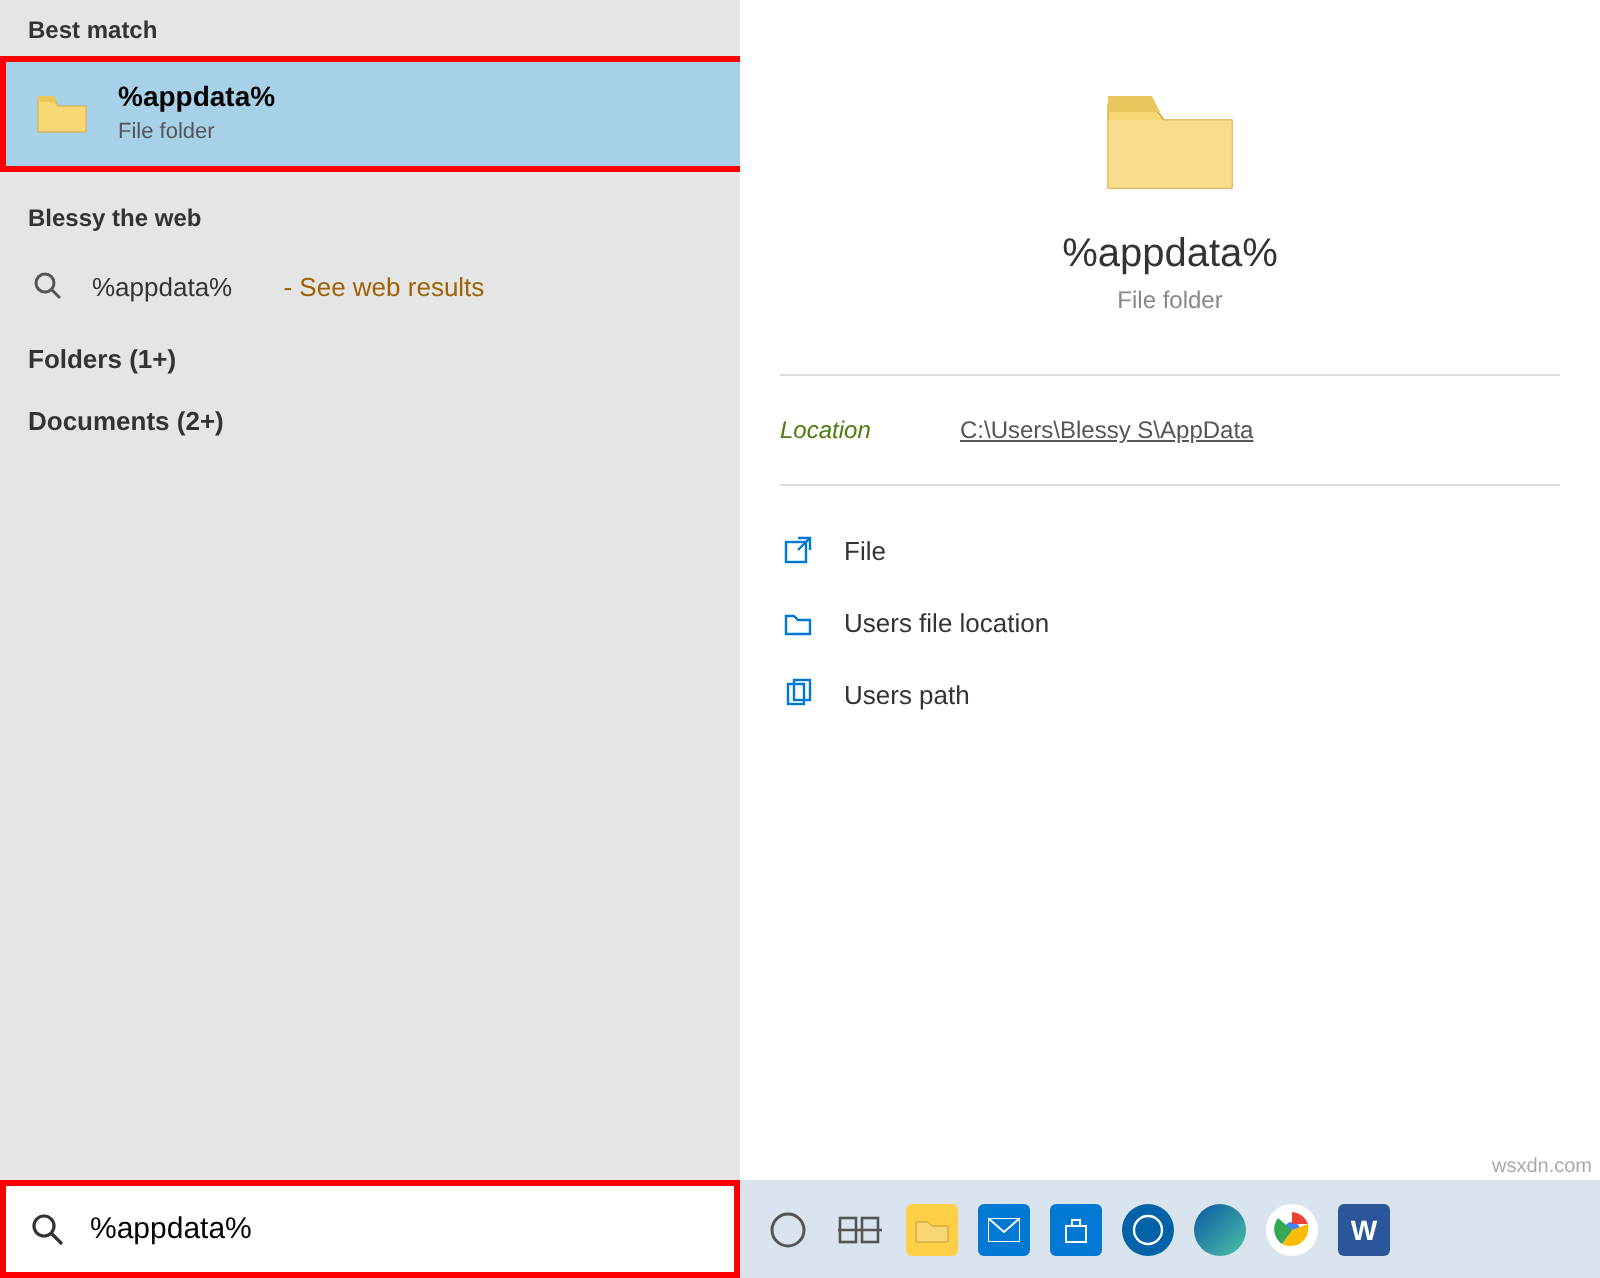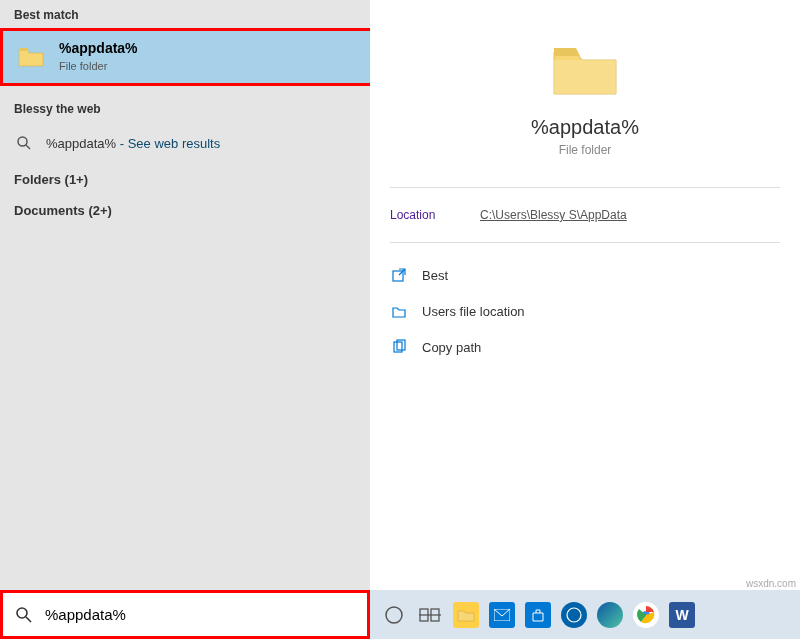--- a/index.html
+++ b/index.html
@@ -7,29 +7,29 @@
     .left-panel { position: absolute; left: 0; top: 0; width: 402px; height: 590px; background: #e5e5e5; }
     .right-panel { position: absolute; left: 370px; top: 0; width: 430px; height: 590px; background: #fff; padding: 0 20px; }
     .section-label { font-size: 12px; font-weight: 600; color: #333; padding: 8px 14px 6px; }
     .best-match-item { border: 3px solid #ff0000; background: #a6d1e9; display: flex; align-items: center; padding: 8px 14px; height: 58px; }
     .folder-icon-sm { width: 28px; height: 24px; margin-right: 14px; display: flex; align-items: center; justify-content: center; }
     .best-text-title { font-size: 14px; font-weight: 600; color: #000; line-height: 1.2; }
     .best-text-sub { font-size: 11px; color: #555; line-height: 1.3; margin-top: 2px; }
     .web-result { display: flex; align-items: center; padding: 10px 14px; height: 42px; }
     .search-icon-sm { width: 20px; height: 20px; margin-right: 12px; display: flex; align-items: center; justify-content: center; }
     .web-label { font-size: 13px; color: #333; }
-    .web-label .grey { color: #0c4a6e; }
+    .web-label .grey { color: #a16207; margin-left: 22px; }
     .chevron { margin-left: auto; color: #666; font-size: 16px; }
     .collapsible { font-size: 13px; font-weight: 600; color: #333; padding: 8px 14px; }
     .preview-folder { width: 70px; height: 60px; margin: 40px auto 16px; display: flex; align-items: center; justify-content: center; }
     .preview-title { font-size: 20px; text-align: center; color: #333; }
     .preview-sub { font-size: 12px; text-align: center; color: #888; margin-top: 4px; }
     .divider { border-top: 1px solid #ddd; margin: 30px 0 14px; }
     .loc-row { display: flex; font-size: 12px; padding: 6px 0; }
-    .loc-label { color: #4c1d95; width: 90px; }
+    .loc-label { color: #4d7c0f; width: 90px; font-style: italic; }
     .loc-value { color: #555; text-decoration: underline; }
     .action { display: flex; align-items: center; font-size: 13px; color: #333; padding: 9px 0; }
     .action-icon { width: 18px; height: 18px; margin-right: 14px; display: flex; align-items: center; justify-content: center; }
     .search-bar { position: absolute; left: 0; bottom: 0; width: 370px; height: 49px; border: 3px solid #ff0000; background: #fff; display: flex; align-items: center; padding: 0 12px; }
     .search-bar .mag { width: 18px; height: 18px; margin-right: 12px; }
     .search-input { border: none; outline: none; font-size: 15px; width: 280px; background: transparent; }
     .taskbar { position: absolute; left: 370px; bottom: 0; width: 430px; height: 49px; background: #d9e4ee; display: flex; align-items: center; padding: 0 6px; }
     .tb-icon { width: 36px; height: 40px; display: flex; align-items: center; justify-content: center; border-radius: 2px; }
     .tb-sq { width: 26px; height: 26px; border-radius: 3px; display: flex; align-items: center; justify-content: center; font-size: 14px; color: #fff; }
     .watermark { position: absolute; right: 4px; bottom: 50px; font-size: 10px; color: #aaa; }
@@ -82,38 +82,38 @@
     <div class="loc-value">C:\Users\Blessy S\AppData</div>
   </div>
   <div class="divider" style="margin:14px 0"></div>
   <div class="action">
     <div class="action-icon">
       <svg width="16" height="16" viewBox="0 0 16 16">
           <rect x="2" y="4" width="10" height="10" fill="none" stroke="#0078d4" stroke-width="1.2"></rect>
           <path d="M8 2 L14 2 L14 8 M14 2 L8 8" fill="none" stroke="#0078d4" stroke-width="1.2"></path>
         </svg>
     </div>
-    <span>Best</span>
+    <span>File</span>
   </div>
   <div class="action">
     <div class="action-icon">
       <svg width="16" height="16" viewBox="0 0 16 16">
           <path d="M2 5 L6 5 L8 7 L14 7 L14 14 L2 14 Z" fill="none" stroke="#0078d4" stroke-width="1.2"></path>
         </svg>
     </div>
     <span>Users file location</span>
   </div>
   <div class="action">
     <div class="action-icon">
       <svg width="16" height="16" viewBox="0 0 16 16">
           <rect x="3" y="3" width="8" height="10" fill="none" stroke="#0078d4" stroke-width="1.2"></rect>
           <rect x="6" y="1" width="8" height="10" fill="none" stroke="#0078d4" stroke-width="1.2"></rect>
         </svg>
     </div>
-    <span>Copy path</span>
+    <span>Users path</span>
   </div>
 </div>
 
 <div class="watermark">wsxdn.com</div>
 
 <div class="search-bar">
   <div class="mag">
     <svg width="18" height="18" viewBox="0 0 18 18">
         <circle cx="7" cy="7" r="5" fill="none" stroke="#333" stroke-width="1.6"></circle>
         <line x1="11" y1="11" x2="16" y2="16" stroke="#333" stroke-width="1.6"></line>

